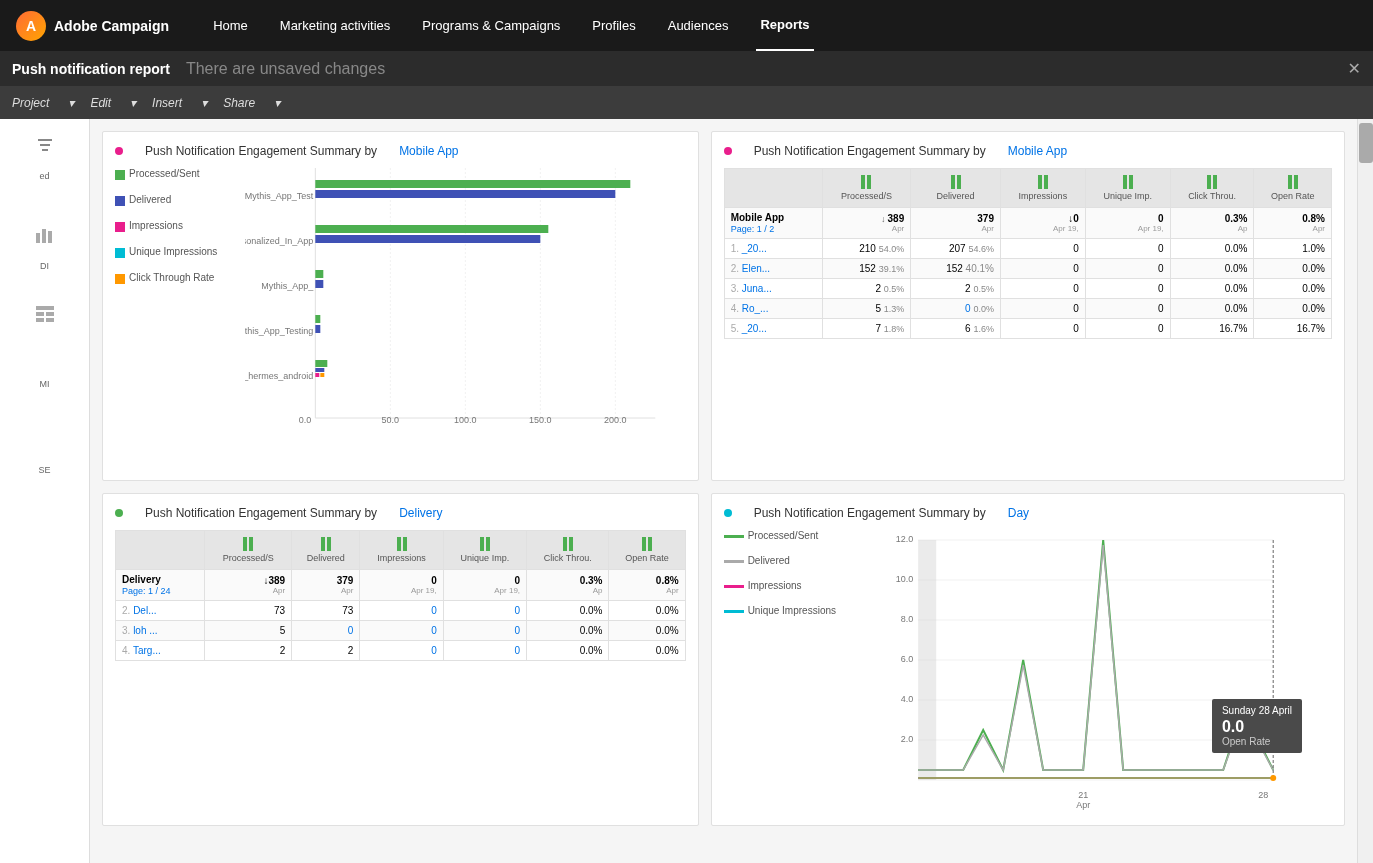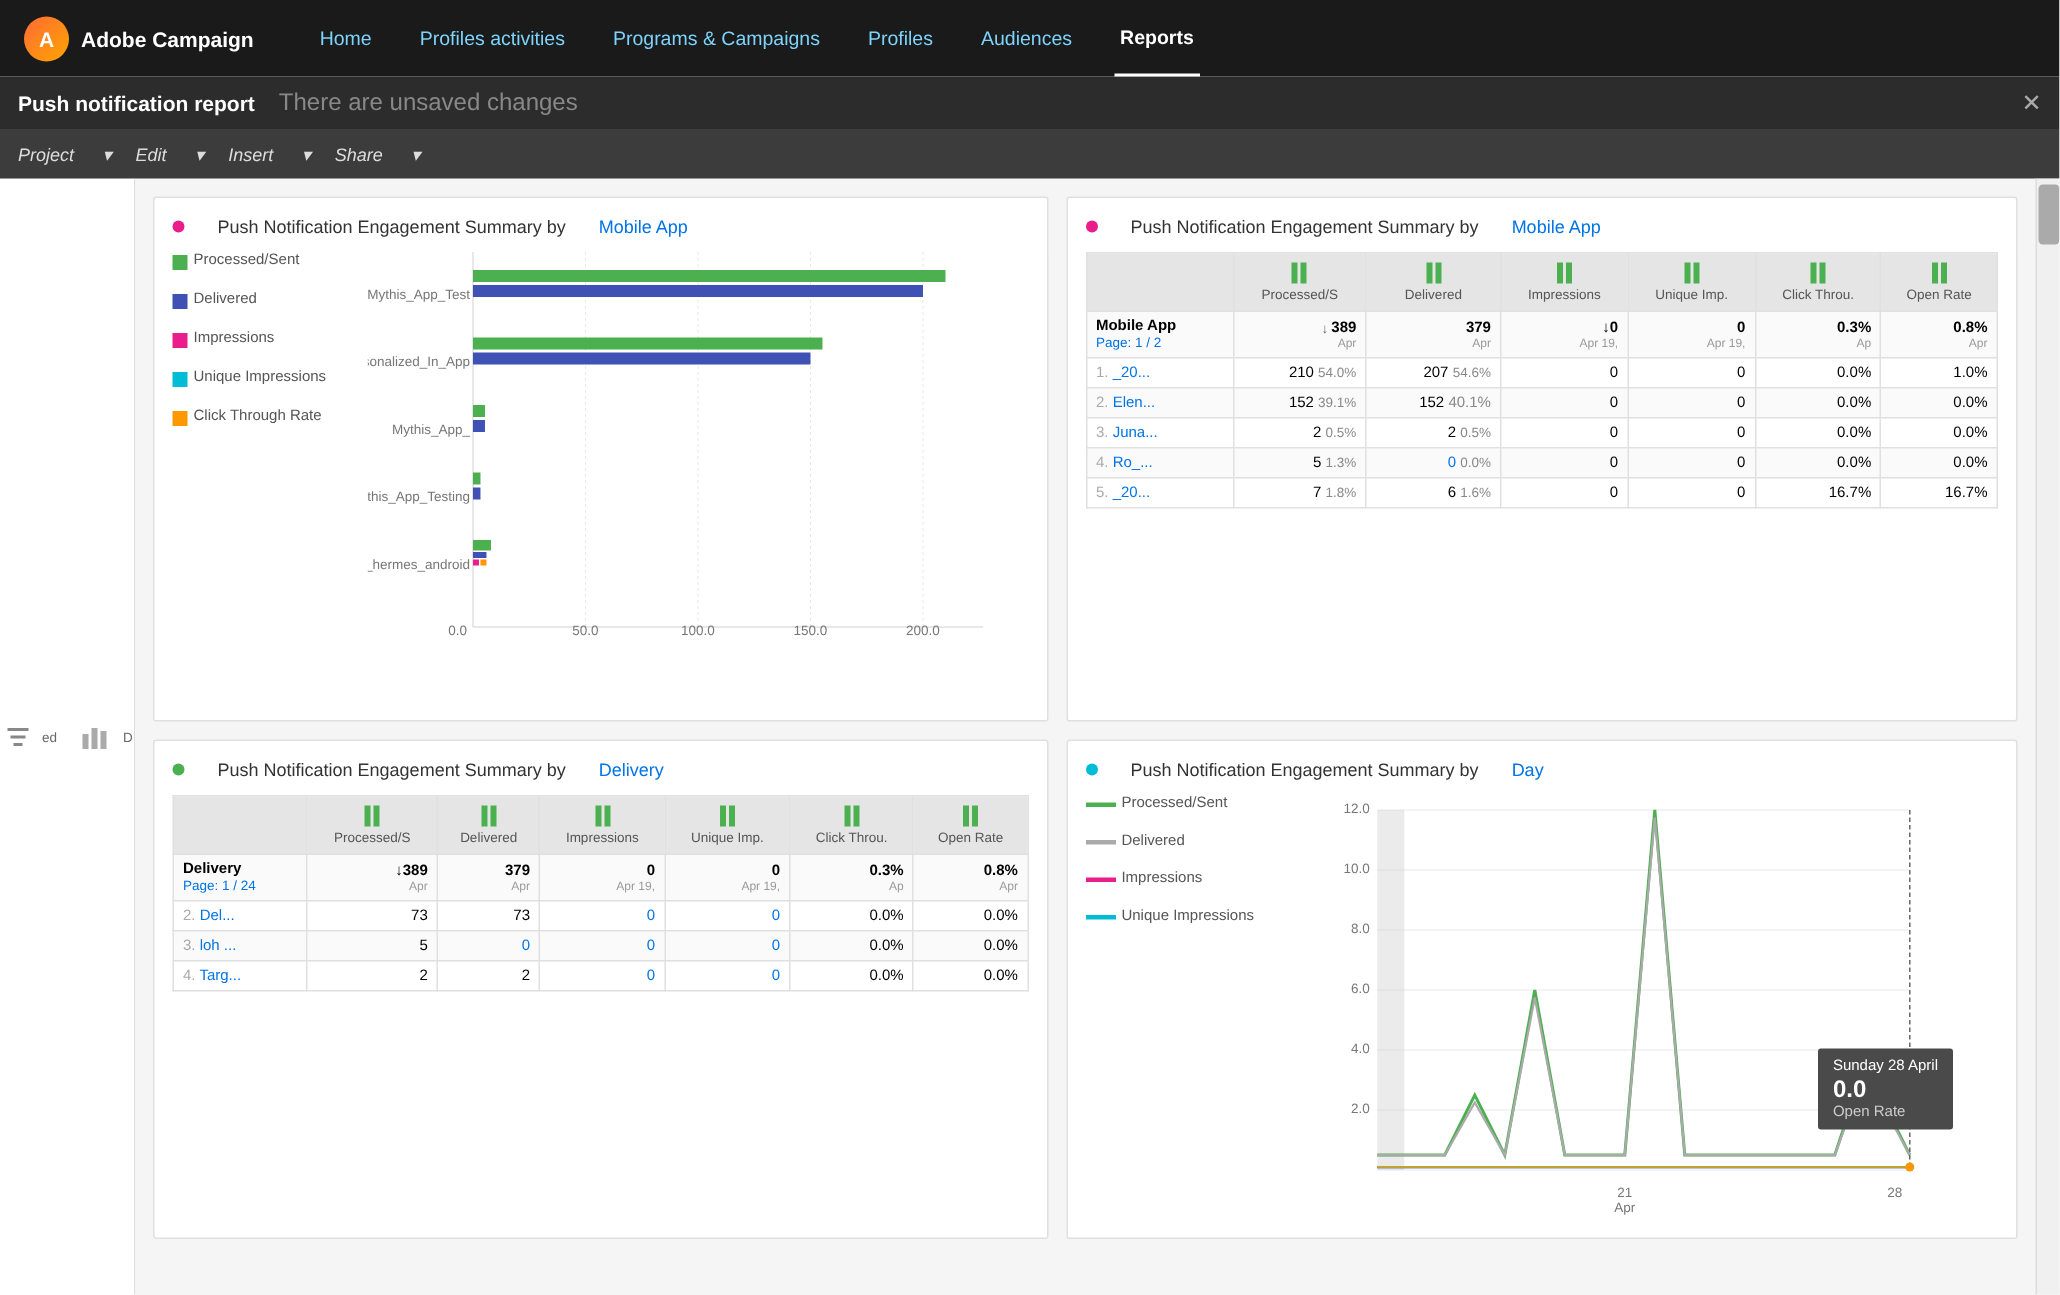--- a/index.html
+++ b/index.html
@@ -24,21 +24,21 @@
       margin-right: 16px;
     }
     .logo-icon {
       width: 30px; height: 30px;
       border-radius: 50%;
       background: linear-gradient(135deg, #ff6b35, #ffa500);
       display: flex; align-items: center; justify-content: center;
       color: white; font-size: 14px; font-weight: bold;
     }
     .nav-item {
-      color: #7dd3fc;
+      color: #ffffff;
       font-size: 13px;
       cursor: pointer;
       padding: 0 4px;
       height: 51px;
       display: flex;
       align-items: center;
     }
     .nav-item.active {
       color: #fff;
       border-bottom: 2px solid #fff;
@@ -97,20 +97,21 @@
       height: calc(863px - 51px - 35px - 33px);
       overflow: hidden;
     }
 
     
     .left-sidebar {
       width: 90px;
       background: #fff;
       border-right: 1px solid #ddd;
       display: flex;
+      flex-direction: column;
       align-items: center;
       padding: 8px 4px;
       gap: 8px;
       overflow-y: auto;
     }
     .sidebar-icon {
       width: 36px; height: 36px;
       display: flex; align-items: center; justify-content: center;
       cursor: pointer;
       border-radius: 4px;
@@ -259,21 +260,21 @@
   </style>
 </head>
 <body>
 
 <div class="top-nav">
   <div class="logo">
     <div class="logo-icon">A</div>
     <span>Adobe Campaign</span>
   </div>
   <div class="nav-item">Home</div>
-  <div class="nav-item">Profiles activities</div>
+  <div class="nav-item">Marketing activities</div>
   <div class="nav-item">Programs &amp; Campaigns</div>
   <div class="nav-item">Profiles</div>
   <div class="nav-item">Audiences</div>
   <div class="nav-item active">Reports</div>
 </div>
 
 <div class="sub-header">
   <span class="page-title">Push notification report</span>
   <span class="unsaved-text">There are unsaved changes</span>
   <span class="close-btn">✕</span>

